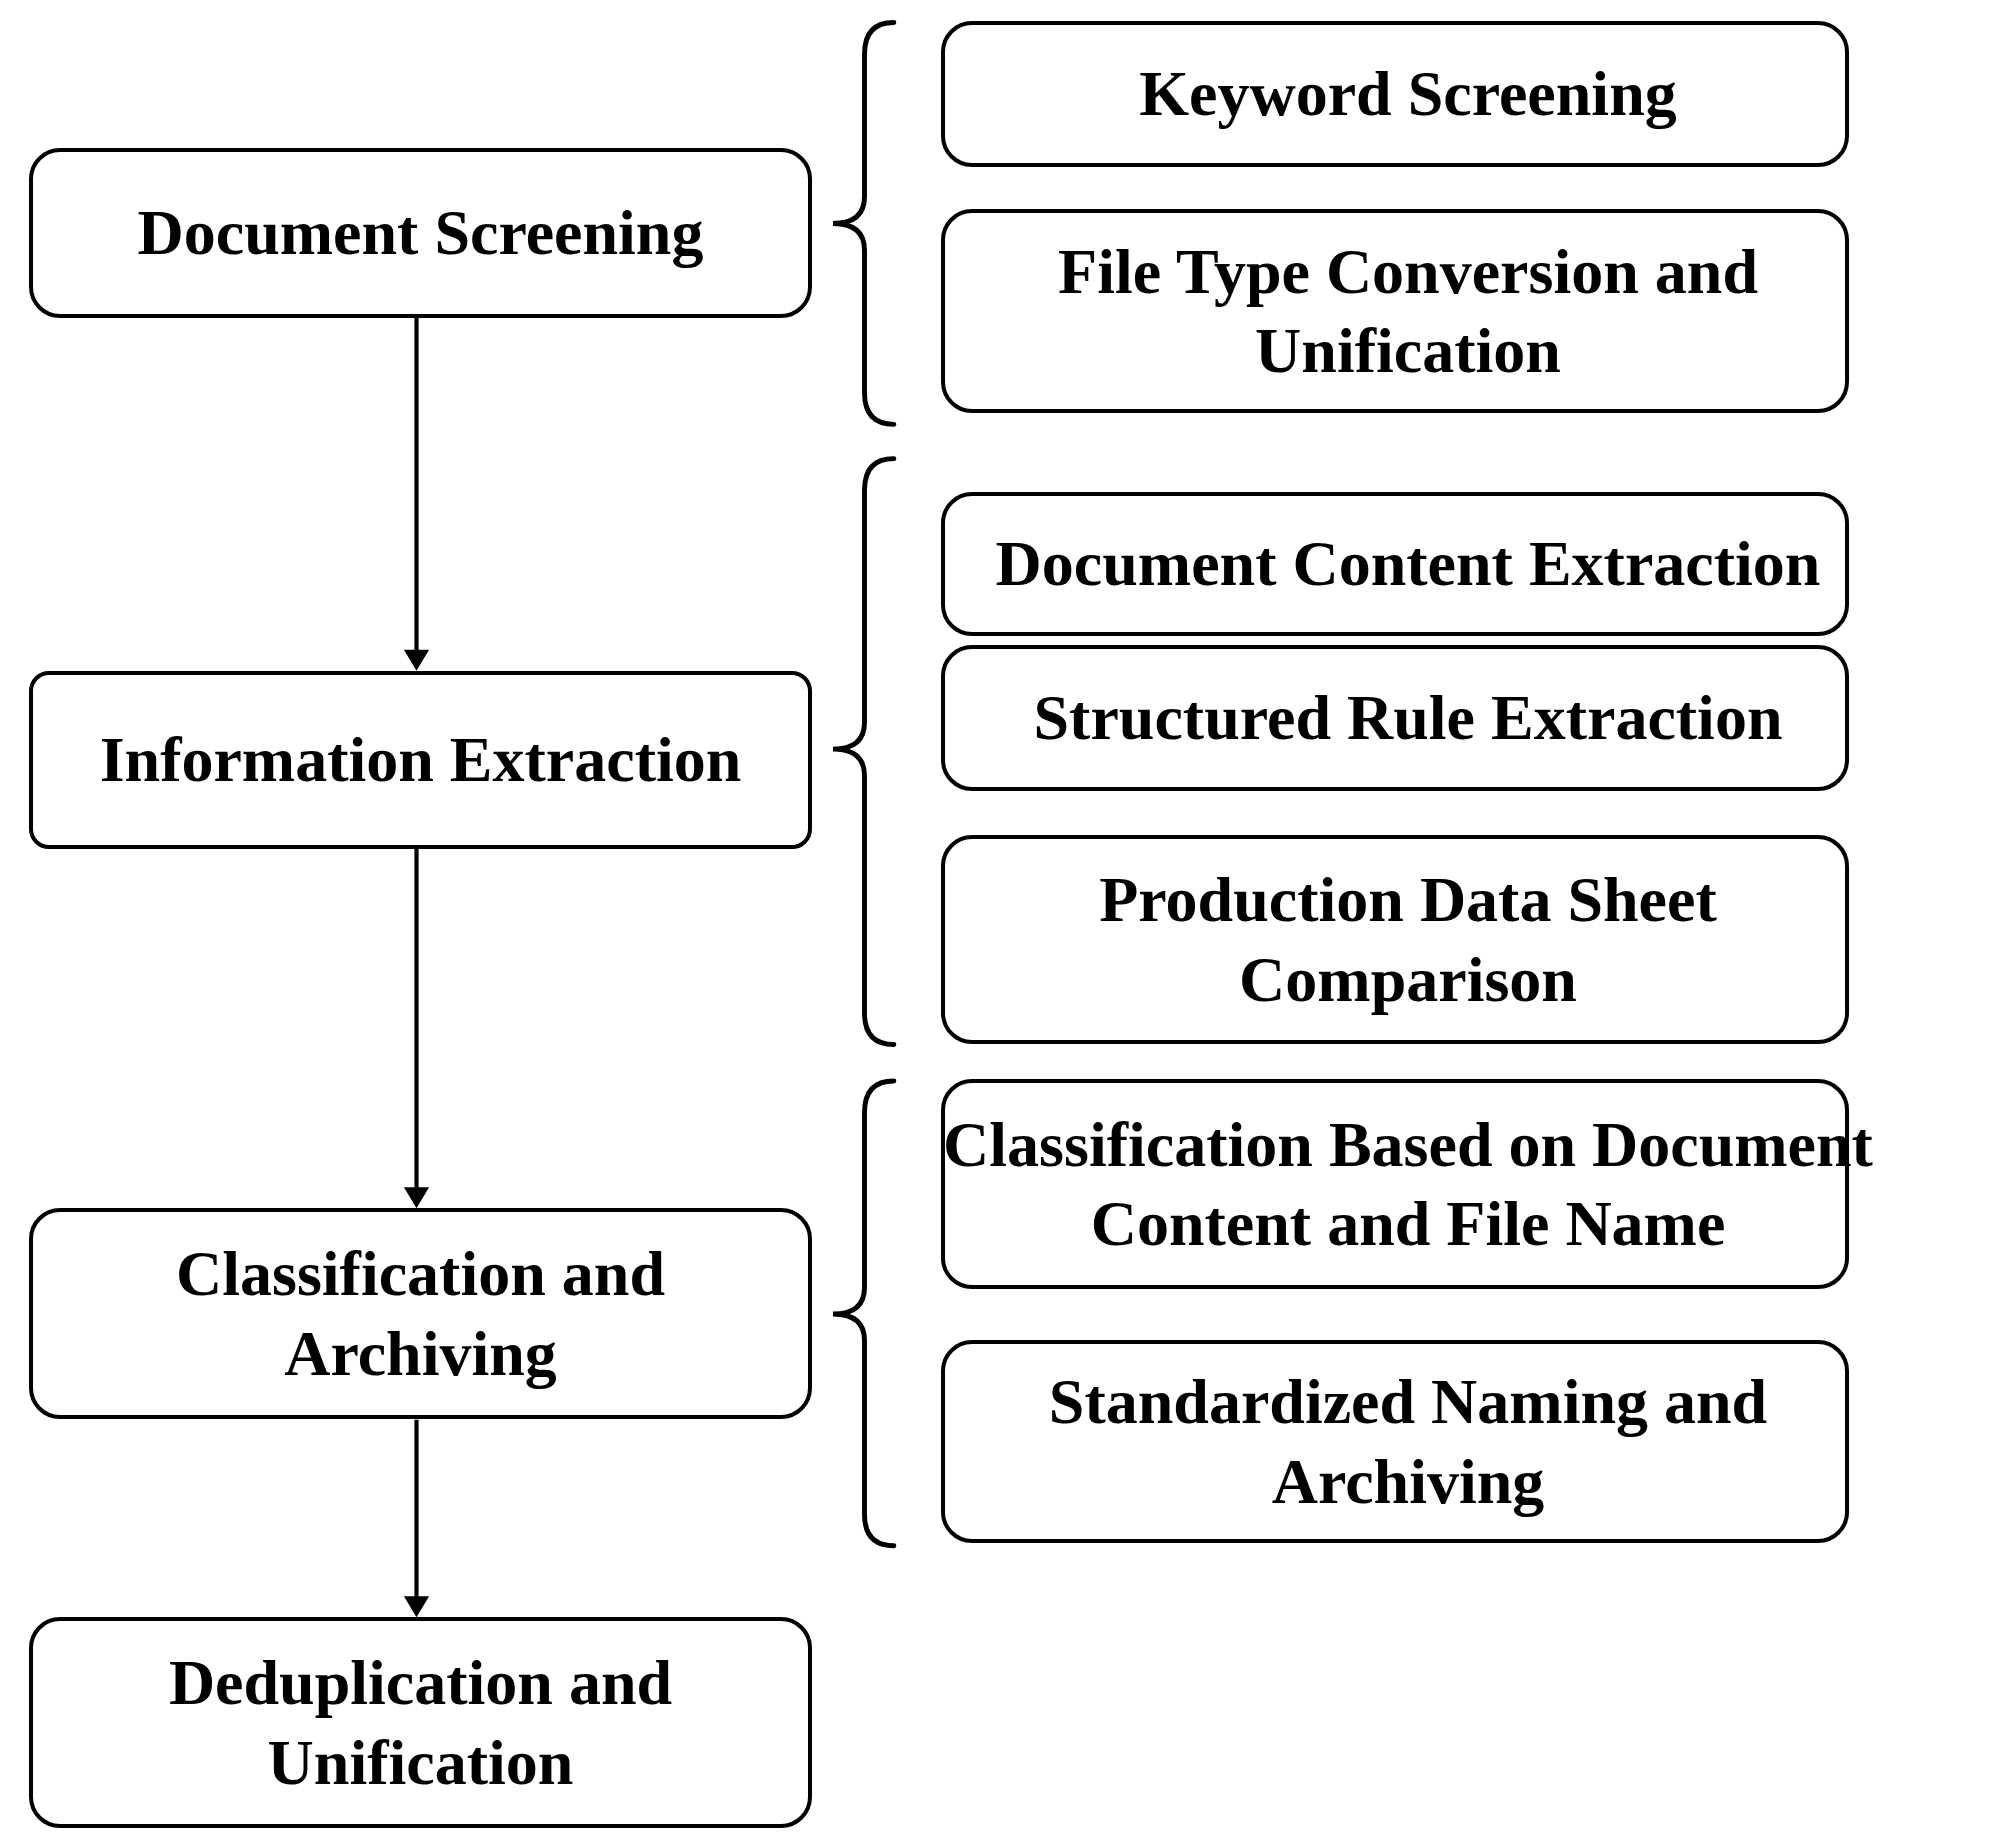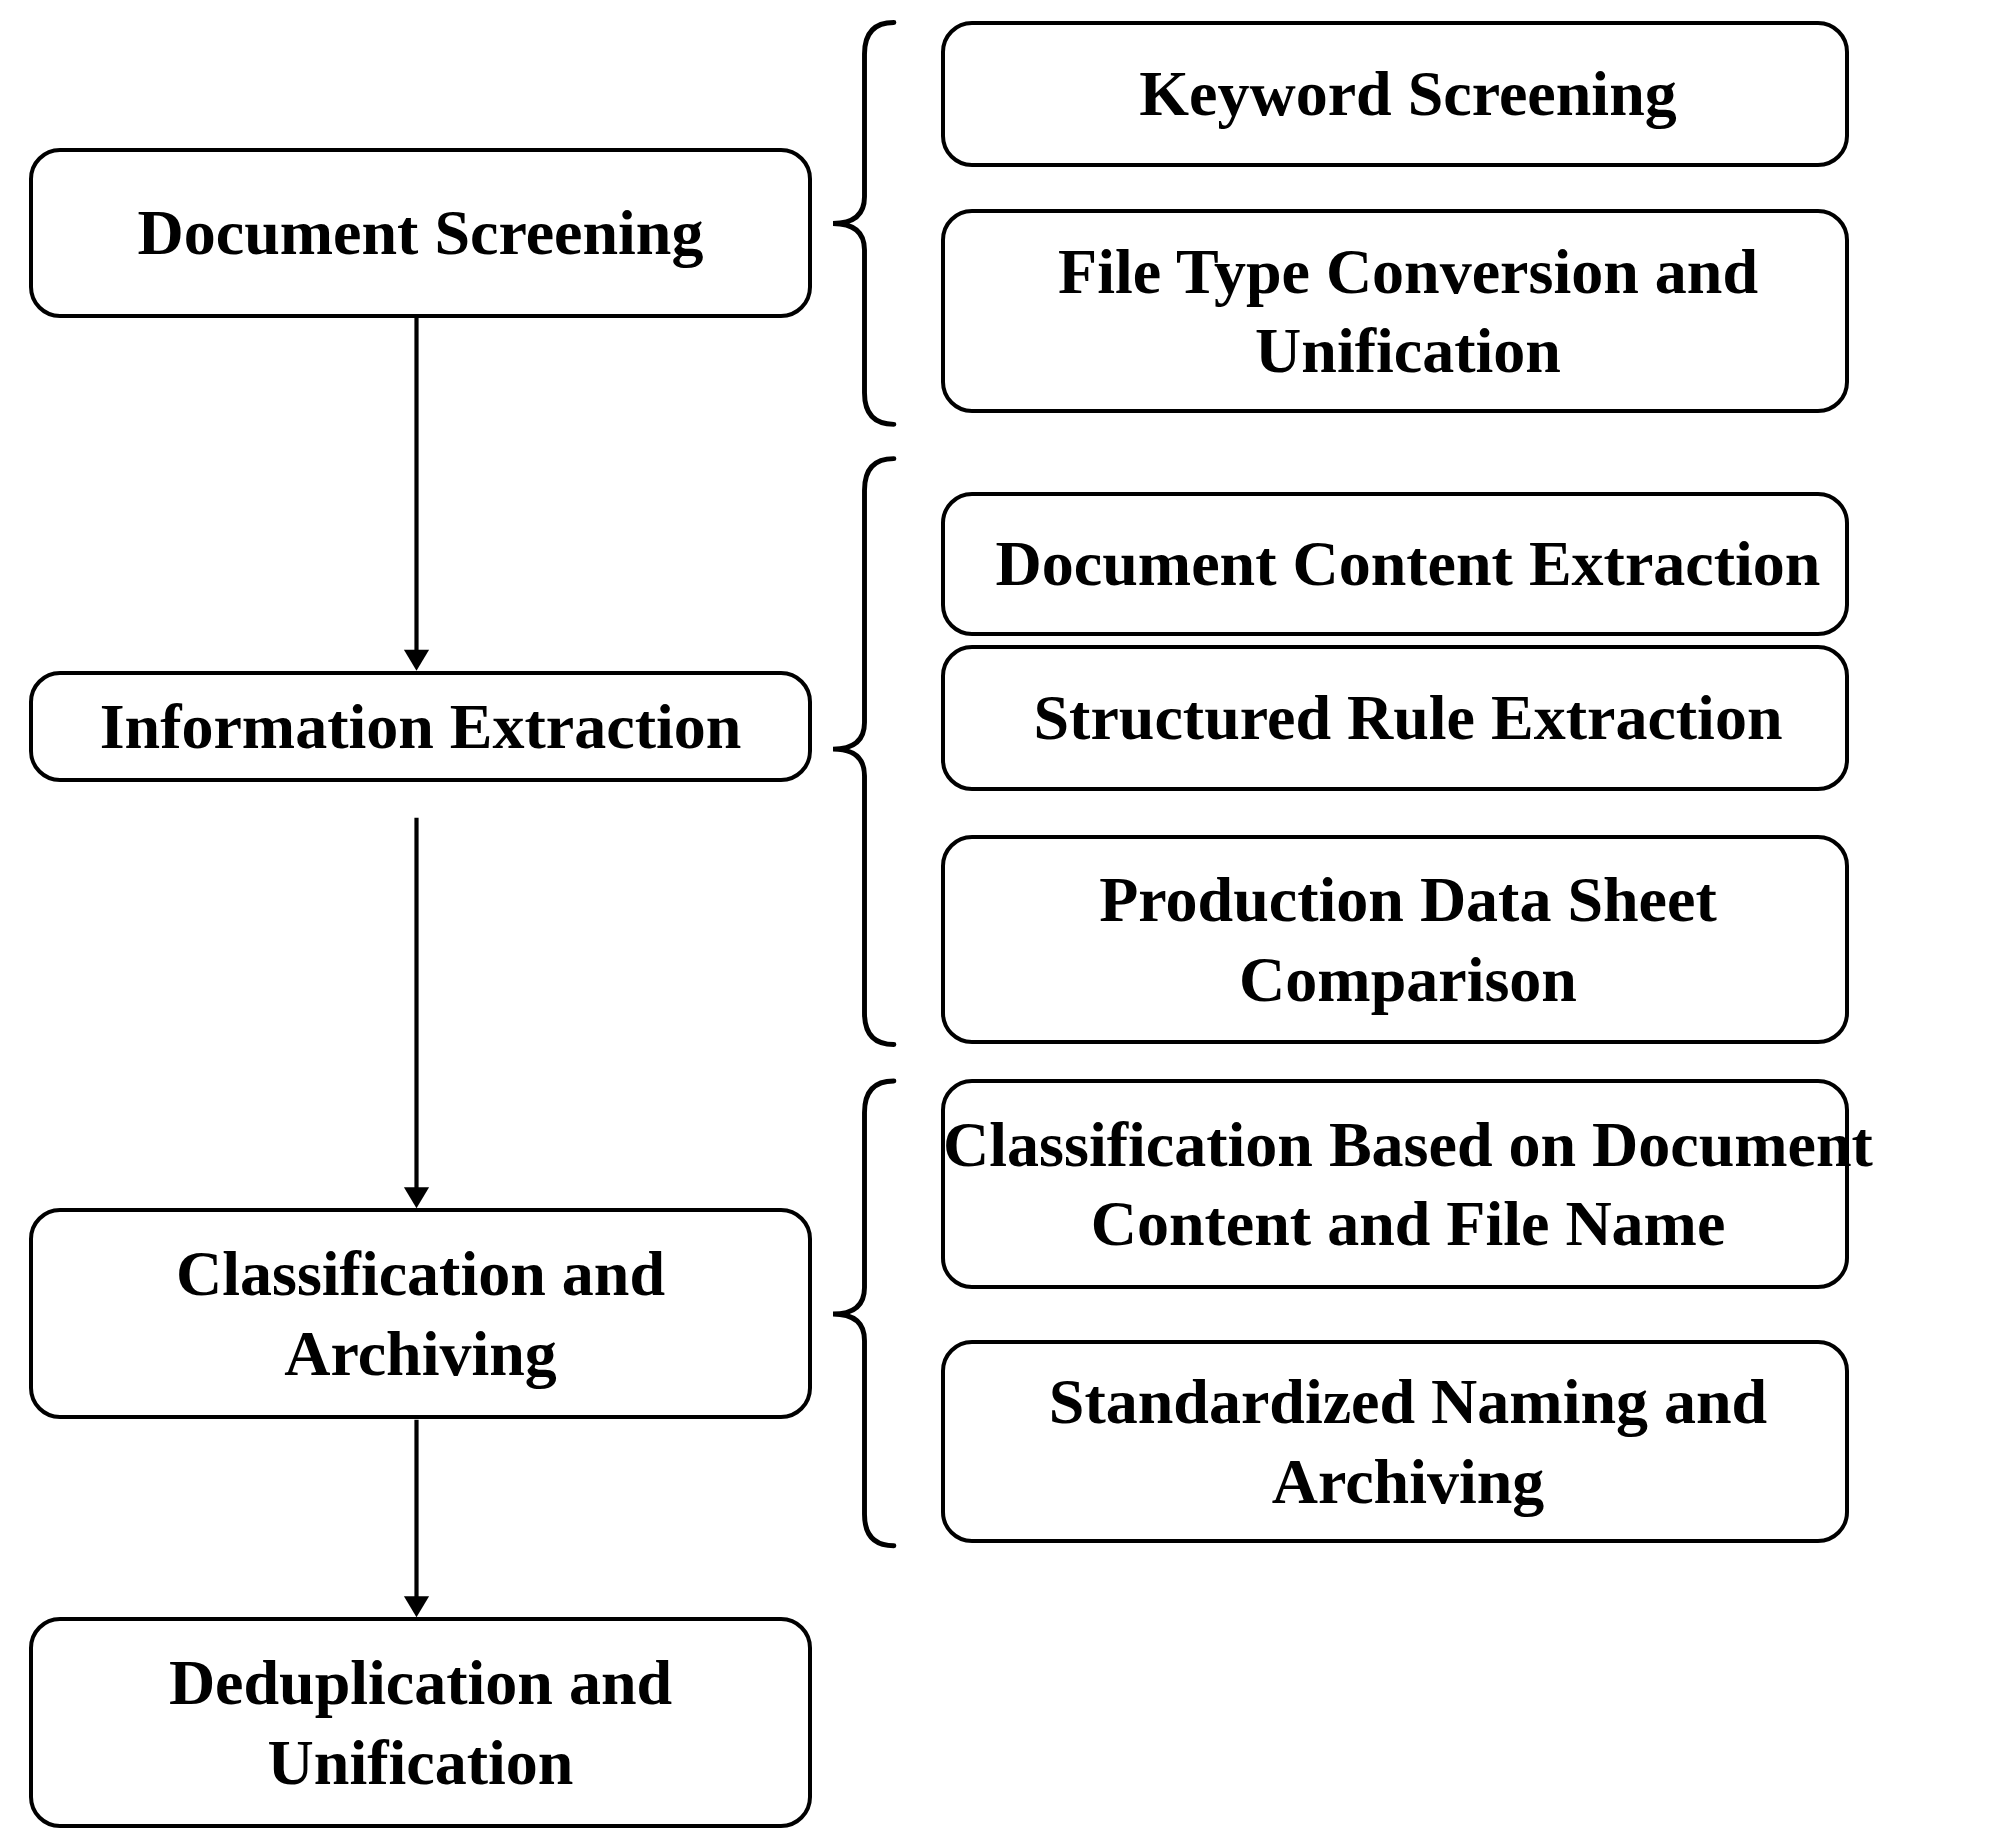--- a/index.html
+++ b/index.html
@@ -35,21 +35,21 @@
     text-align: center;
     color: #000000;
     font-weight: bold;
     font-size: 64px;
     line-height: 1.24;
   }
   .stage { left: 29px;   width: 783px; }
   .sub   { left: 941px; width: 908px; padding-left: 26px; }
 
   #stage0 { top: 148px;  height: 170px; }
-  #stage1 { top: 671px;  height: 111px; }
+  #stage1 { top: 671px;  height: 178px; border-radius: 20px; }
   #stage2 { top: 1208px; height: 211px; align-items: center; }
   #stage3 { top: 1617px; height: 211px; }
 
   #sub0 { top: 21px;   height: 146px; }
   #sub1 { top: 209px;  height: 204px; }
   #sub2 { top: 458px;  height: 144px; margin-top: 34px; }
   #sub3 { top: 645px;  height: 146px; }
   #sub4 { top: 835px; height: 209px; }
   #sub5 { top: 1079px; height: 210px; }
   #sub6 { top: 1340px; height: 203px; }

